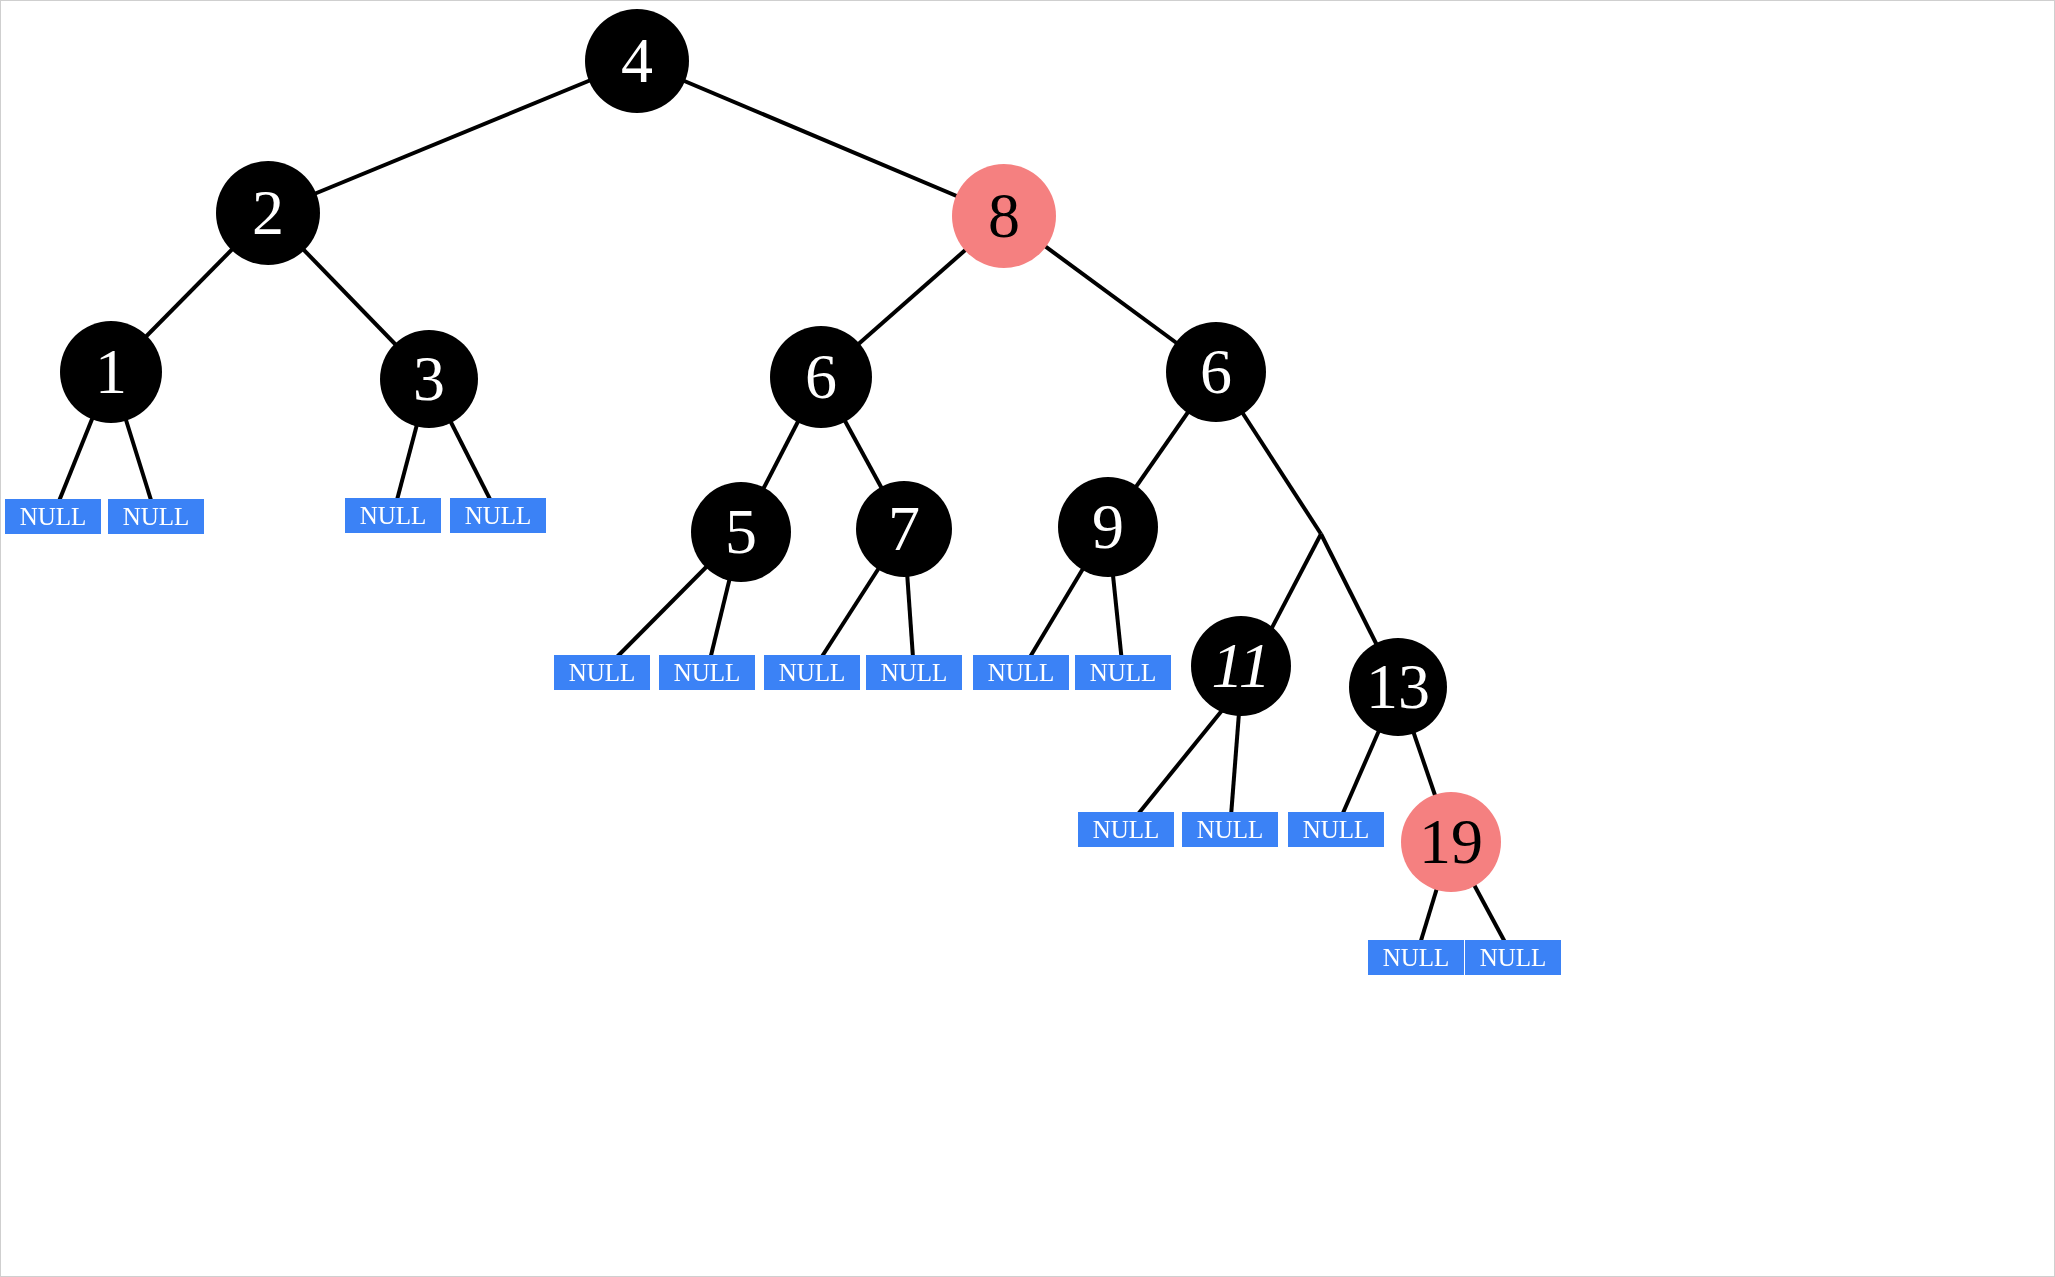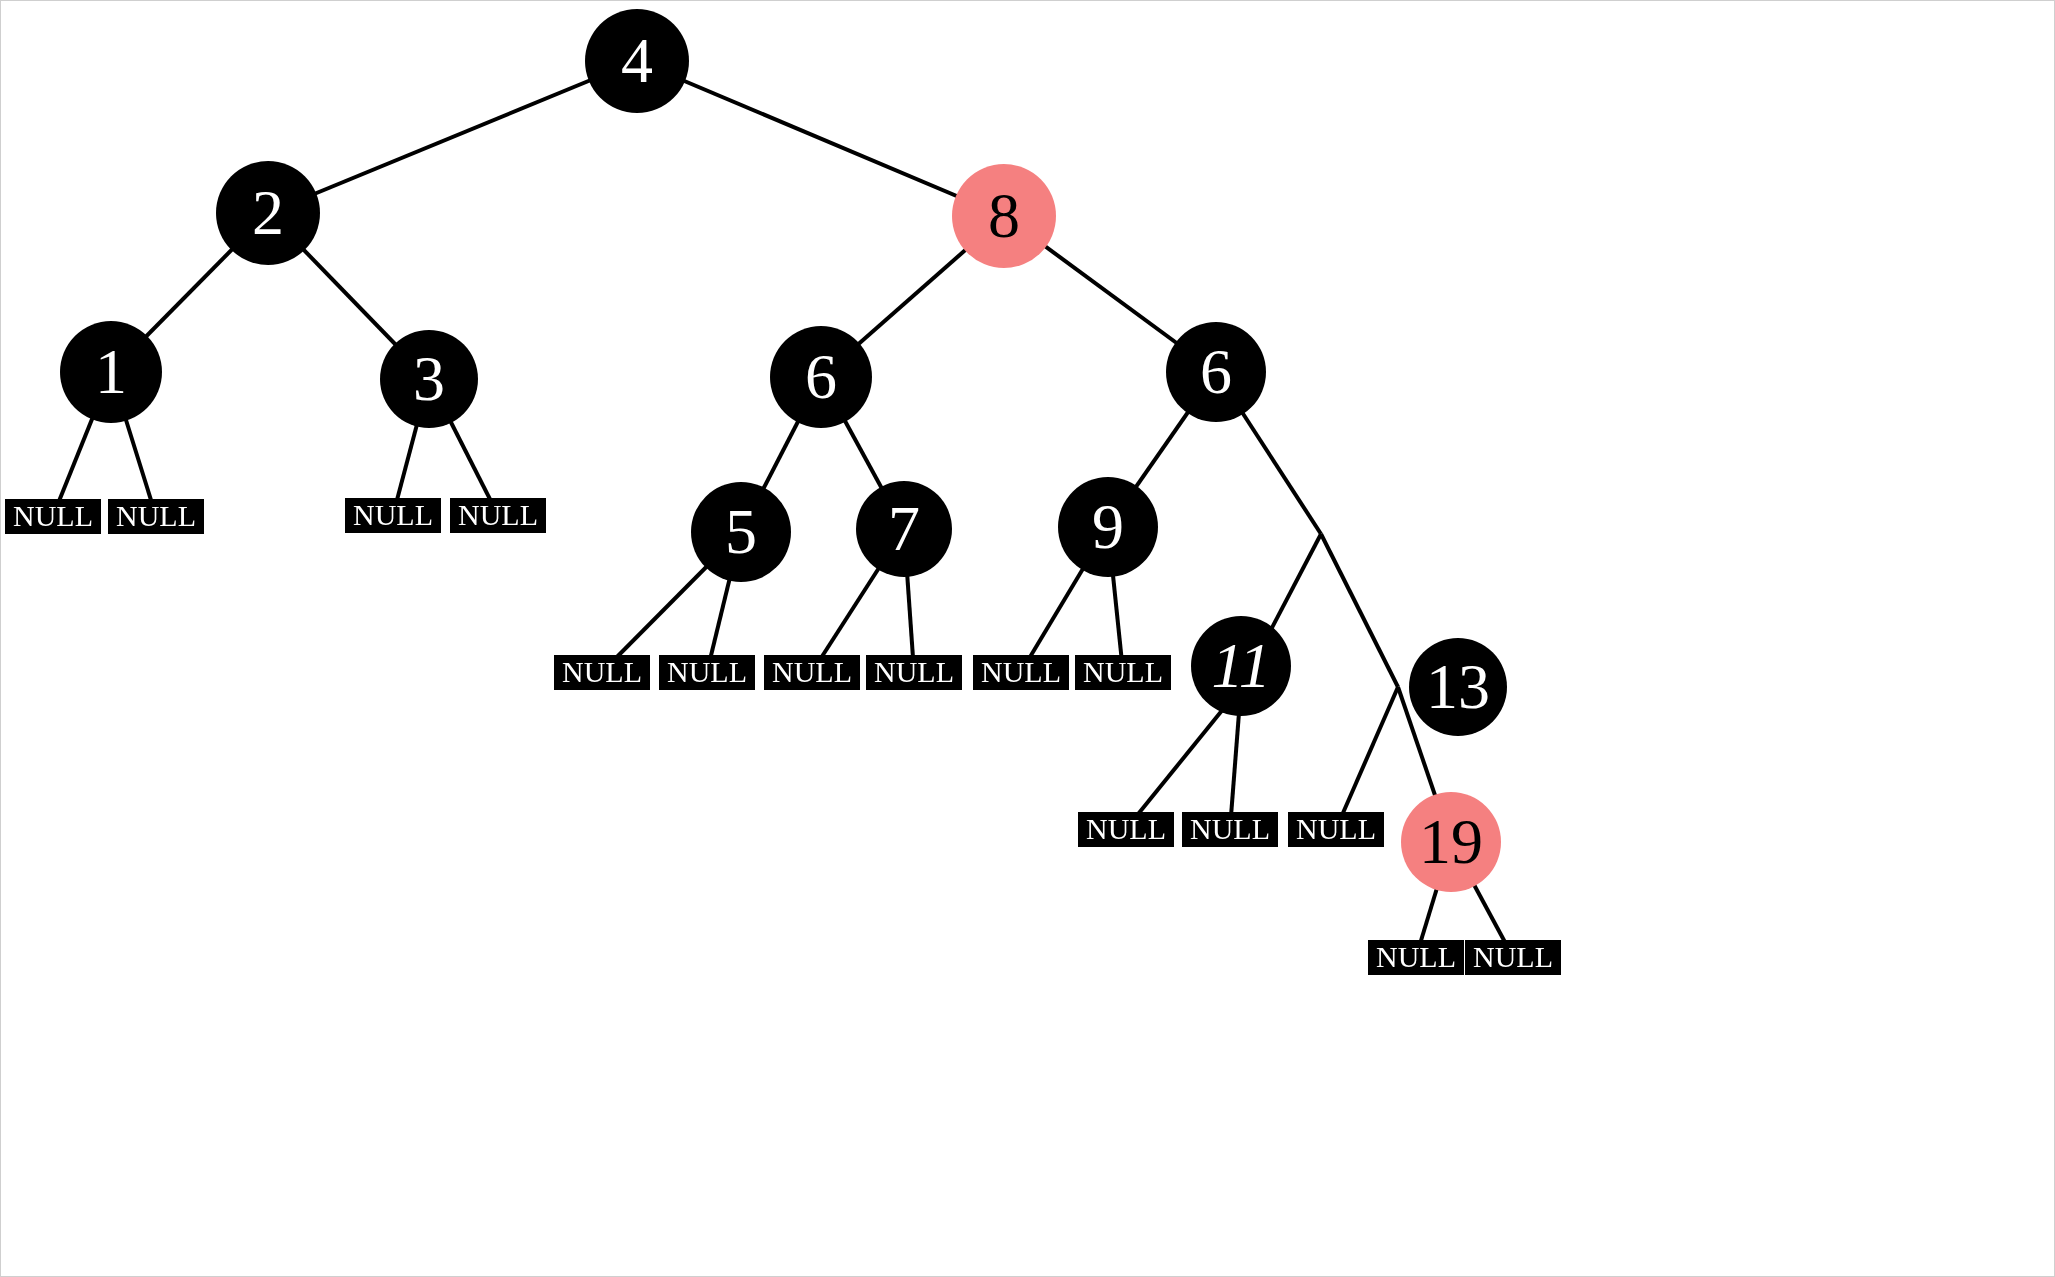--- a/index.html
+++ b/index.html
@@ -44,26 +44,26 @@
   .tree-node.black {
     background: #000000;
     color: #ffffff;
   }
   .tree-node.red {
     background: #f58080;
     color: #000000;
   }
   .null-box {
     position: absolute;
-    background: #000000;
+    background: #3b82f6;
     color: #ffffff;
     display: flex;
     align-items: center;
     justify-content: center;
-    font-size: 30px;
+    font-size: 25px;
     line-height: 1;
     box-sizing: border-box;
     user-select: none;
   }
 </style>
 </head>
 <body>
 
 <div class="canvas">
   <svg class="edges-layer" width="2055" height="1277" viewBox="0 0 2055 1277" xmlns="http://www.w3.org/2000/svg">
@@ -116,16 +116,16 @@
       <div class="tree-node black" style="width: 104px; height: 104px; left: 215px; top: 160px;">2</div>
       <div class="tree-node red" style="width: 104px; height: 104px; left: 951px; top: 163px;">8</div>
       <div class="tree-node black" style="width: 102px; height: 102px; left: 59px; top: 320px;">1</div>
       <div class="tree-node black" style="width: 98px; height: 98px; left: 379px; top: 329px;">3</div>
       <div class="tree-node black" style="width: 102px; height: 102px; left: 769px; top: 325px;">6</div>
       <div class="tree-node black" style="width: 100px; height: 100px; left: 1165px; top: 321px;">6</div>
       <div class="tree-node black" style="width: 100px; height: 100px; left: 690px; top: 481px;">5</div>
       <div class="tree-node black" style="width: 96px; height: 96px; left: 855px; top: 480px;">7</div>
       <div class="tree-node black" style="width: 100px; height: 100px; left: 1057px; top: 476px;">9</div>
       <div class="tree-node black" style="width: 100px; height: 100px; left: 1190px; top: 615px; font-style: italic;">11</div>
-      <div class="tree-node black" style="width: 98px; height: 98px; left: 1408px; top: 637px;">13</div>
+      <div class="tree-node black" style="width: 98px; height: 98px; left: 1348px; top: 637px;">13</div>
       <div class="tree-node red" style="width: 100px; height: 100px; left: 1400px; top: 791px;">19</div>
     </div>
 </div>
 
 </body></html>

